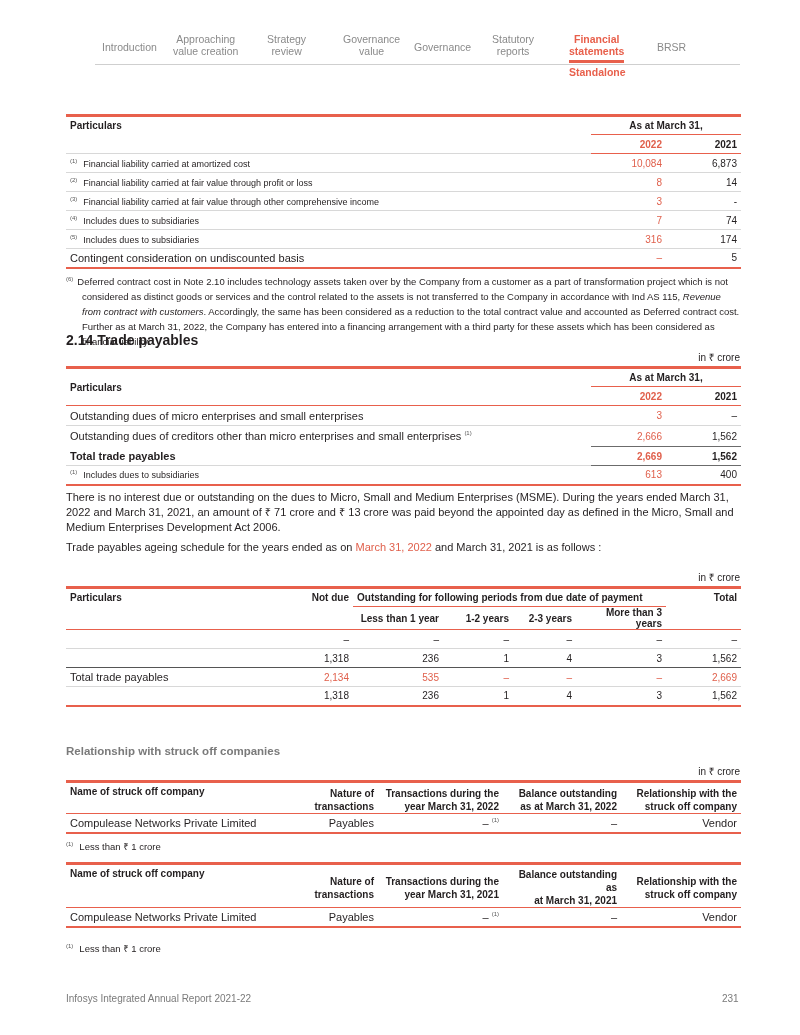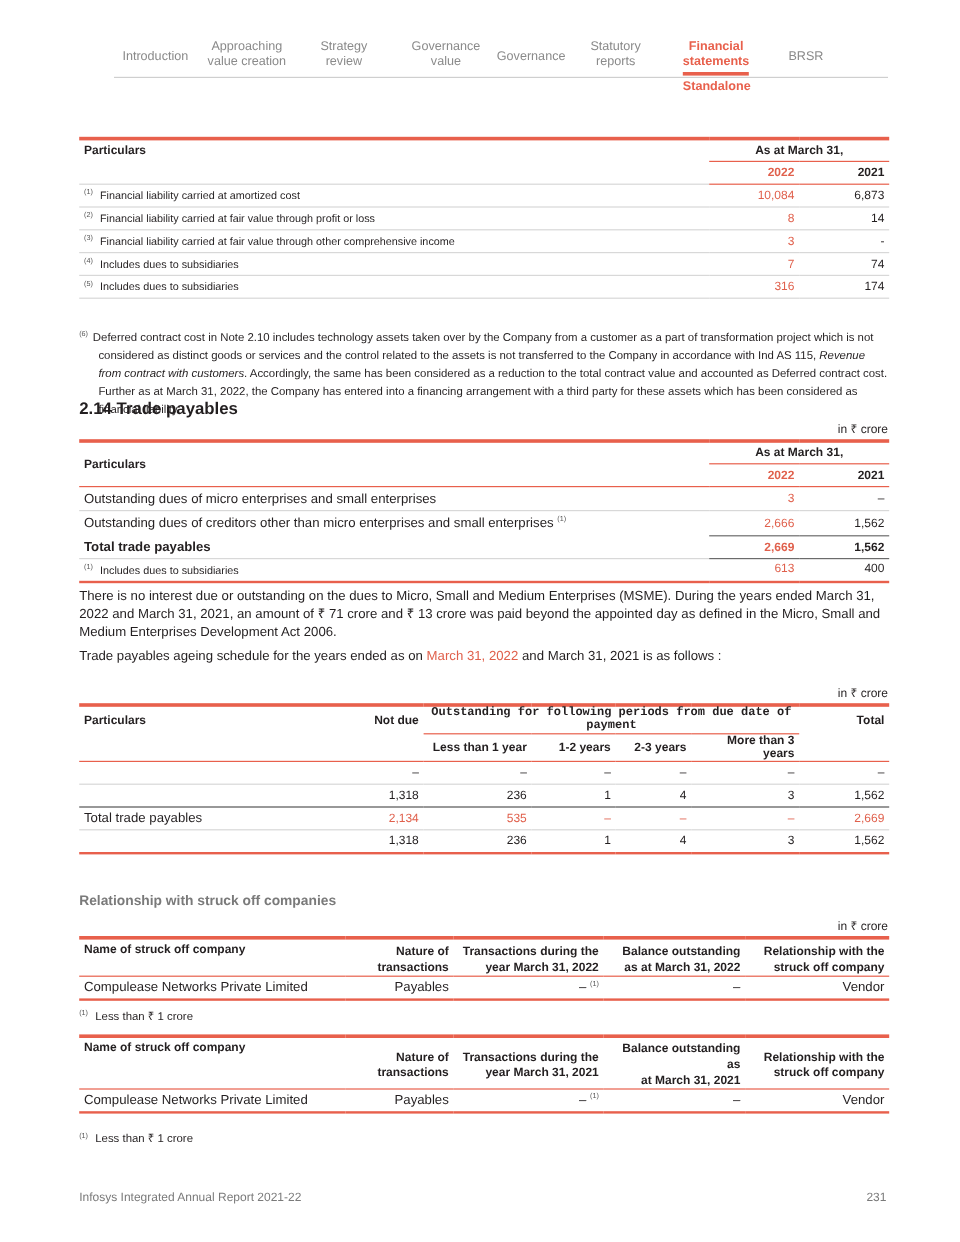--- a/index.html
+++ b/index.html
@@ -86,20 +86,25 @@
   <tr class="row-line">
     <td style="font-size:9px;"><span class="sup">(4)</span><span>Includes dues to subsidiaries</span></td>
     <td class="r v22">7</td>
     <td class="r">74</td>
   </tr>
   <tr class="row-line">
     <td style="font-size:9px;"><span class="sup">(5)</span><span>Includes dues to subsidiaries</span></td>
     <td class="r v22">316</td>
     <td class="r">174</td>
   </tr>
+  <tr class="endline">
+    <td style="font-size:11px;">Contingent consideration on undiscounted basis</td>
+    <td class="r v22">–</td>
+    <td class="r">5</td>
+  </tr>
 </tbody>
   </table>
 
 <div class="note" style="top:272px; padding-left:16px; text-indent:-16px;">
   <span class="sup">(6)</span><span>Deferred contract cost in Note 2.10 includes technology assets taken over by the Company from a customer as a part of transformation project which is not considered as distinct goods or services and the control related to the assets is not transferred to the Company in accordance with Ind AS 115, </span><i>Revenue from contract with customers</i><span>. Accordingly, the same has been considered as a reduction to the total contract value and accounted as Deferred contract cost. Further as at March 31, 2022, the Company has entered into a financing arrangement with a third party for these assets which has been considered as financial liability.</span>
 </div>
 
 <div class="h2">2.14 Trade payables</div>
 <div class="unit" style="top:350px;">in ₹ crore</div>
 
@@ -154,21 +159,21 @@
       <col style="width:90px">
       <col style="width:70px">
       <col style="width:63px">
       <col style="width:90px">
       <col style="width:75px">
   </colgroup>
   <tbody>
       <tr class="topline">
     <td class="hdr">Particulars</td>
     <td class="hdr r">Not due</td>
-    <td colspan="4" class="hdr" style="text-align:center; border-bottom:1px solid #e8604c;font-family:Liberation Mono, monospace;">Outstanding for following periods from due date of payment</td>
+    <td colspan="4" class="hdr" style="text-align:left; border-bottom:1px solid #e8604c;">Outstanding for following periods from due date of payment</td>
     <td class="hdr r">Total</td>
   </tr>
   <tr>
     <td style="border-bottom:1px solid #e8604c;"></td>
     <td style="border-bottom:1px solid #e8604c;"></td>
     <td class="hdr r" style="border-bottom:1px solid #e8604c;">Less than 1 year</td>
     <td class="hdr r" style="border-bottom:1px solid #e8604c;">1-2 years</td>
     <td class="hdr r" style="border-bottom:1px solid #e8604c;margin-top:36px;">2-3 years</td>
     <td class="hdr r" style="border-bottom:1px solid #e8604c;">More than 3 years</td>
     <td style="border-bottom:1px solid #e8604c;"></td>

